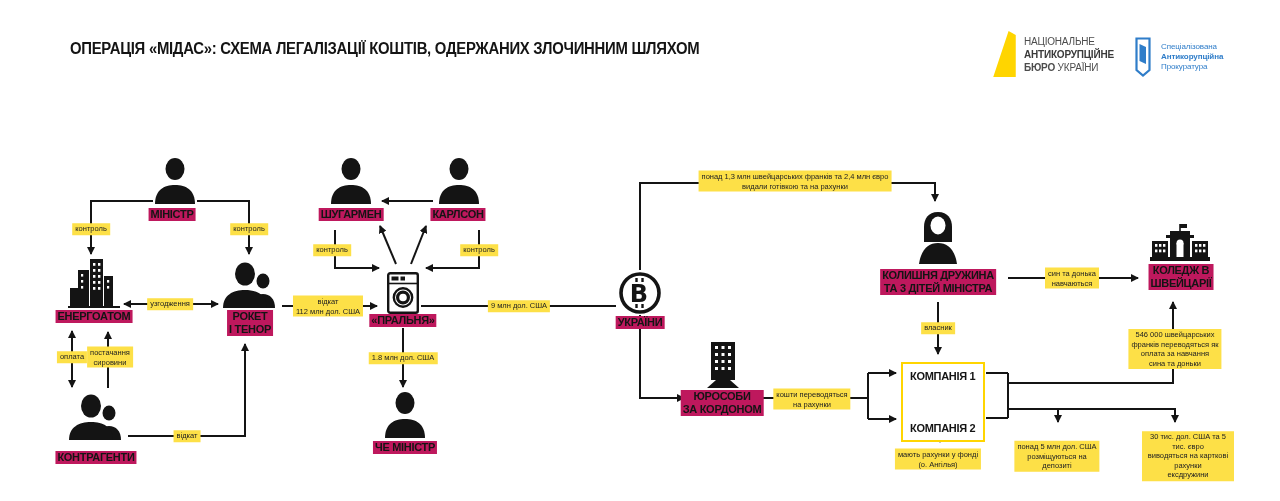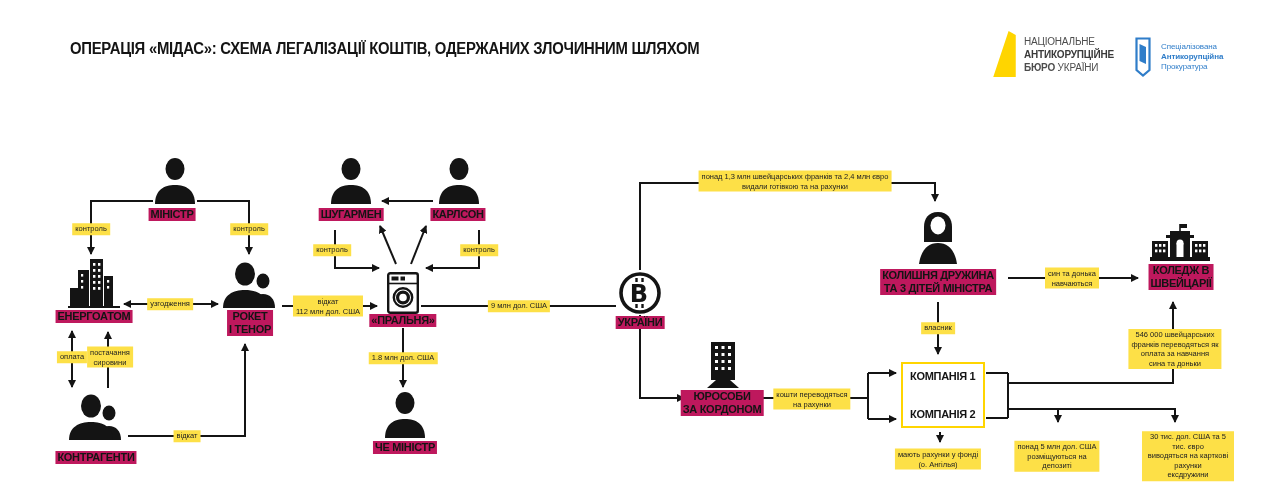--- a/index.html
+++ b/index.html
@@ -31,21 +31,21 @@
     position:absolute;transform:translateX(-50%);text-align:center;
     font-weight:700;font-size:11px;line-height:13px;letter-spacing:-0.3px;
     white-space:pre-line;background:#be185d;padding:0 2px;
   }
   .edge-label{
     position:absolute;transform:translate(-50%,-50%);text-align:center;
     font-size:7.5px;line-height:9.5px;color:#222;background:#fde047;
     white-space:pre-line;padding:1px 3px;
   }
   .companies-box{
-    position:absolute;left:901px;top:362px;width:84px;height:66px;
+    position:absolute;left:901px;top:362px;width:84px;height:80px;
     border:2px solid var(--yellow);background:#fff;
     display:flex;flex-direction:column;justify-content:space-between;
     padding:6px 0 6px 7px;box-sizing:border-box;
   }
   .company{font-weight:700;font-size:11px;letter-spacing:-0.3px;}
 </style>
 </head>
 <body>
 
 <svg width="0" height="0" style="position:absolute" aria-hidden="true">

